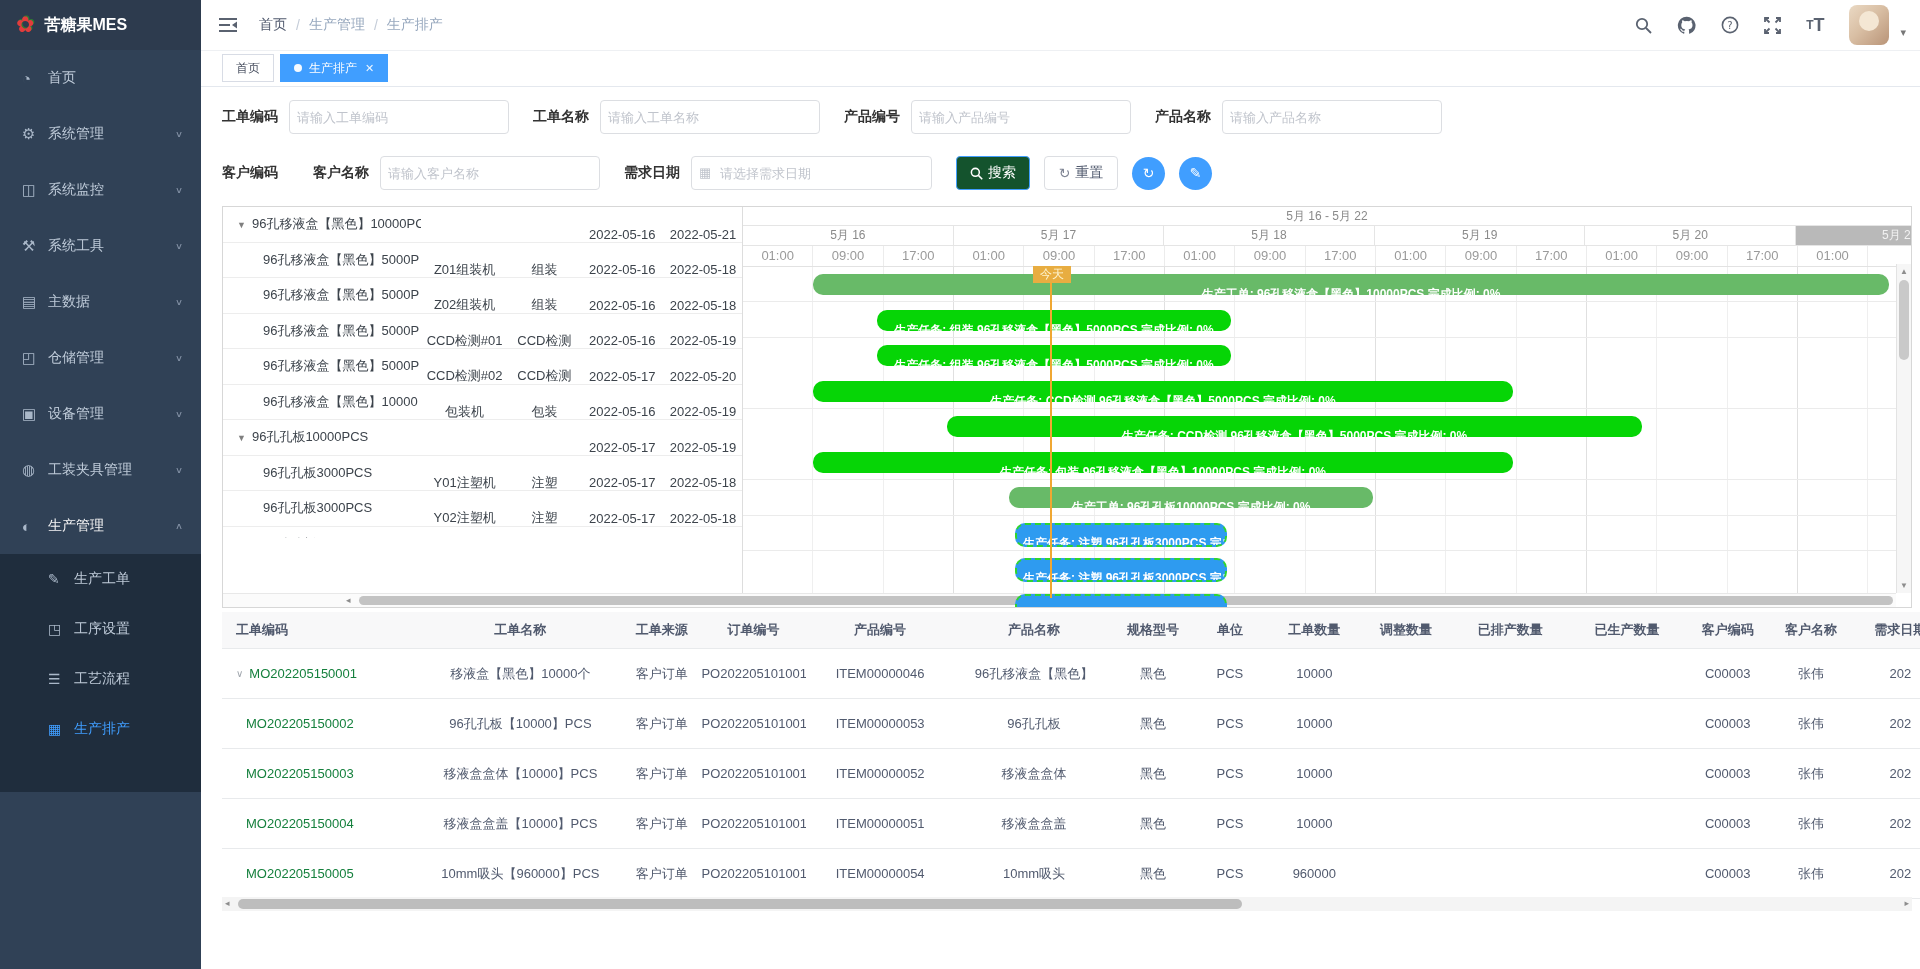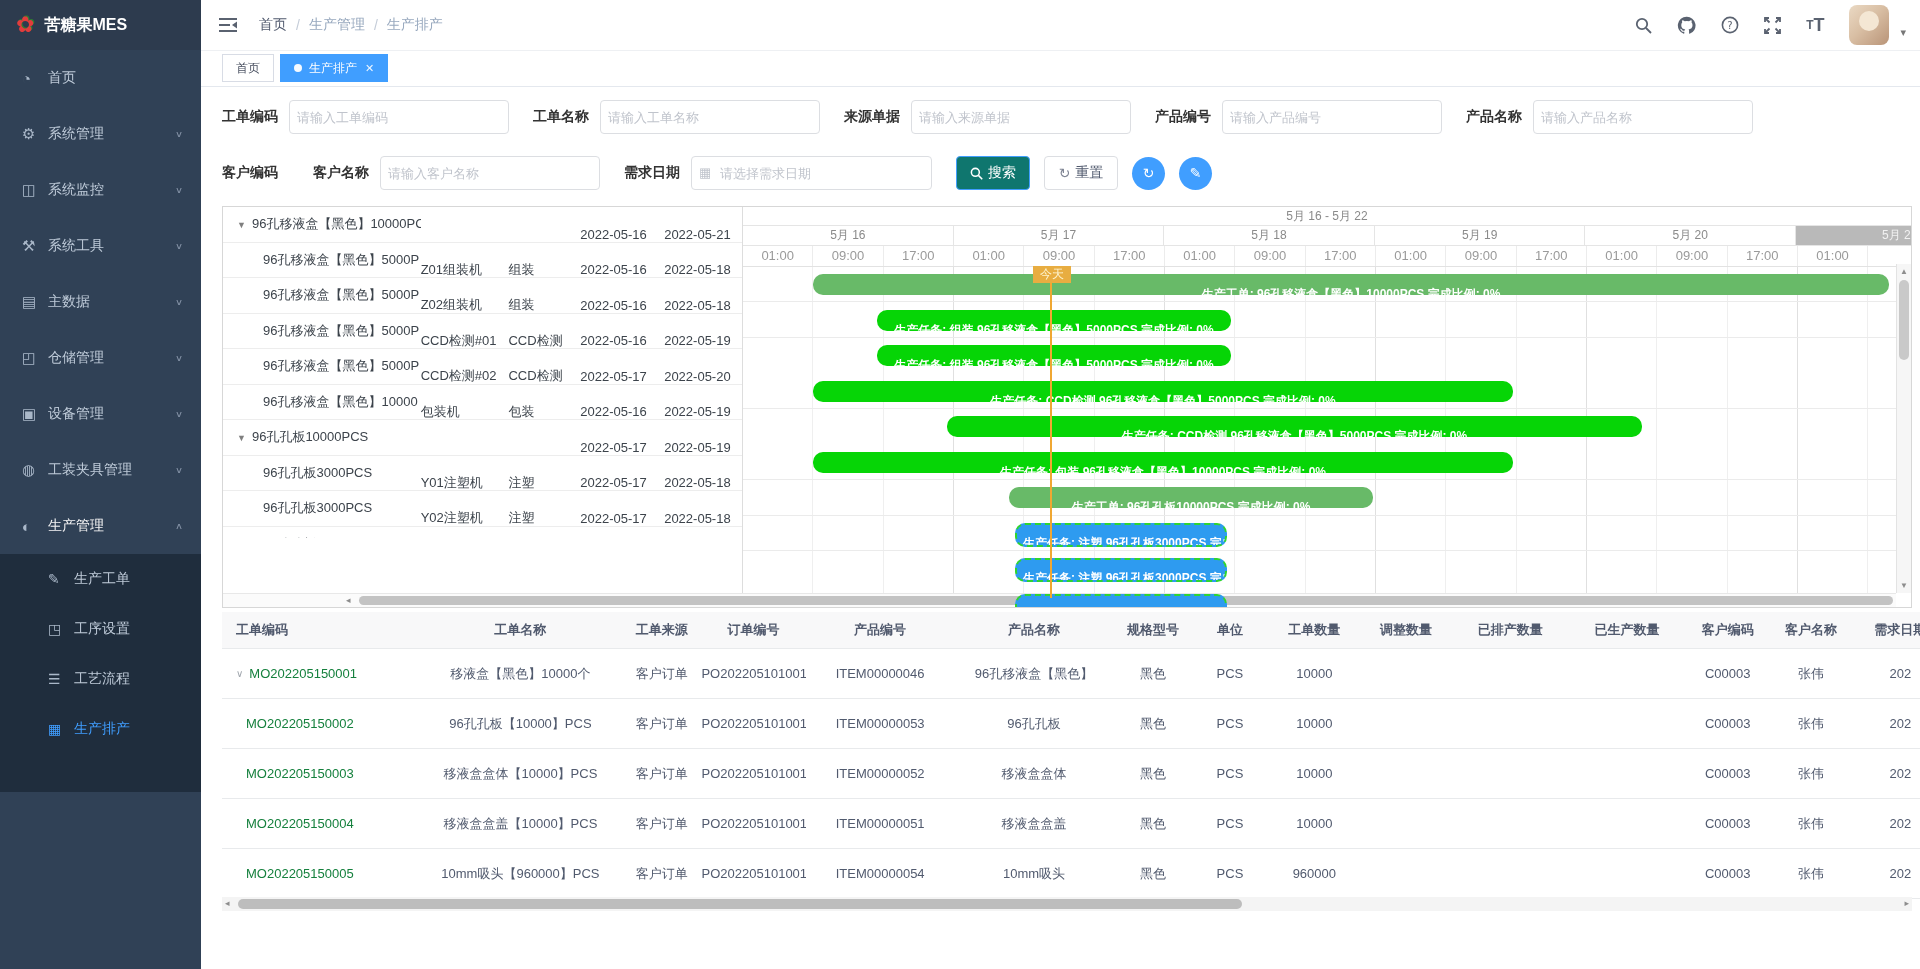--- a/index.html
+++ b/index.html
@@ -46,36 +46,36 @@
   .frow{position:absolute;left:222px;display:flex;align-items:center;}
   .frow.r1{top:100px;} .frow.r2{top:156px;}
   .fitem{display:flex;align-items:center;margin-right:24px;}
   .fitem .flab{width:58px;font-weight:bold;color:#333;font-size:14px;margin-right:9px;white-space:nowrap;}
   .fitem input{width:204px;height:32px;border:1px solid #dcdee2;border-radius:4px;padding:0 7px;font-size:13px;color:#515a6e;outline:none;font-family:inherit;}
   .fitem input::placeholder{color:#c0c4cc;}
   .fitem.date input{padding-left:28px;}
   .fitem.date{position:relative;}
   .cal-ico{position:absolute;left:75px;top:9px;color:#c0c4cc;font-size:13px;}
   .btn{height:34px;border-radius:4px;display:inline-flex;align-items:center;justify-content:center;cursor:pointer;font-size:14px;box-sizing:border-box;}
-  .btn-search{width:74px;background:#0f766e;color:#fff;border:1px solid #409eff;margin-right:14px;gap:5px;}
+  .btn-search{width:74px;background:#14532d;color:#fff;border:1px solid #409eff;margin-right:14px;gap:5px;}
   .btn-reset{width:74px;background:#fff;color:#515a6e;border:1px solid #dcdee2;margin-right:14px;gap:5px;}
   .btn-reset .ric{color:#808695;font-size:14px;}
   .btn-round{width:33px;height:33px;border-radius:50%;background:#409eff;color:#fff;margin-right:14px;font-size:14px;}
   
   .gantt{position:absolute;left:222px;top:206px;width:1690px;height:402px;border:1px solid #d7d7d7;box-sizing:border-box;background:#fff;}
   .g-left{position:absolute;left:0;top:0;width:520px;height:100%;border-right:1px solid #ddd;box-sizing:border-box;}
   .g-lhead{height:57px;display:flex;align-items:center;border-bottom:1px solid #ddd;box-sizing:border-box;}
   .g-lhead div{color:#9b9b9b;font-size:13px;text-align:center;}
   .c-name{width:198px;} .c-st{width:88px;} .c-pr{width:72px;} .c-s{width:84px;} .c-e{width:78px;}
   .g-lrows{height:331px;overflow:hidden;}
   .g-lrow{height:35.5px;display:flex;align-items:center;border-bottom:1px solid #ededed;box-sizing:border-box;font-size:13px;color:#3c434b;}
   .g-lrow .c-name{padding-left:40px;box-sizing:border-box;white-space:nowrap;overflow:hidden;text-align:left;}
   .g-lrow.parent .c-name{padding-left:14px;}
   .tri{color:#7f7f7f;font-size:9px;margin-right:6px;}
-  .g-lrow .c-st,.g-lrow .c-pr,.g-lrow .c-s,.g-lrow .c-e{text-align:left;margin-top:20px;}
+  .g-lrow .c-st,.g-lrow .c-pr,.g-lrow .c-s,.g-lrow .c-e{text-align:center;margin-top:20px;}
   .g-right{position:absolute;left:520px;top:0;width:1168px;height:100%;overflow:hidden;}
   .g-week{height:18px;line-height:18px;text-align:center;color:#8a8a8a;font-size:12px;border-bottom:1px solid #e5e5e5;}
   .g-days{height:19px;display:flex;border-bottom:1px solid #e5e5e5;}
   .g-day{width:211px;line-height:19px;text-align:center;color:#8a8a8a;font-size:12px;border-right:1px solid #e5e5e5;box-sizing:border-box;}
   .g-day.weekend{width:115px;background:#b9b9b9;color:#f2f2f2;border-right:none;overflow:hidden;text-align:left;padding-left:86px;white-space:nowrap;}
   .g-hours{height:20px;display:flex;border-bottom:1px solid #e2e2e2;}
   .g-hour{width:70.33px;line-height:20px;text-align:center;color:#9a9a9a;font-size:13px;border-right:1px solid #ececec;box-sizing:border-box;}
   .g-body{position:relative;height:331px;
      background:
        repeating-linear-gradient(to bottom,transparent 0,transparent 34.5px,#ebebeb 34.5px,#ebebeb 35.5px),
@@ -259,24 +259,20 @@
 <div class="frow r1">
   <div class="fitem">
     <span class="flab">工单编码</span>
     <input placeholder="请输入工单编码" style="">
   </div>
   <div class="fitem">
     <span class="flab">工单名称</span>
     <input placeholder="请输入工单名称" style="">
   </div>
   <div class="fitem">
-    <span class="flab">来源单据</span>
-    <input placeholder="请输入来源单据" style="">
-  </div>
-  <div class="fitem">
     <span class="flab">产品编号</span>
     <input placeholder="请输入产品编号" style="">
   </div>
   <div class="fitem">
     <span class="flab">产品名称</span>
     <input placeholder="请输入产品名称" style="">
   </div>
 </div>
 <div class="frow r2">
   <div class="fitem">

